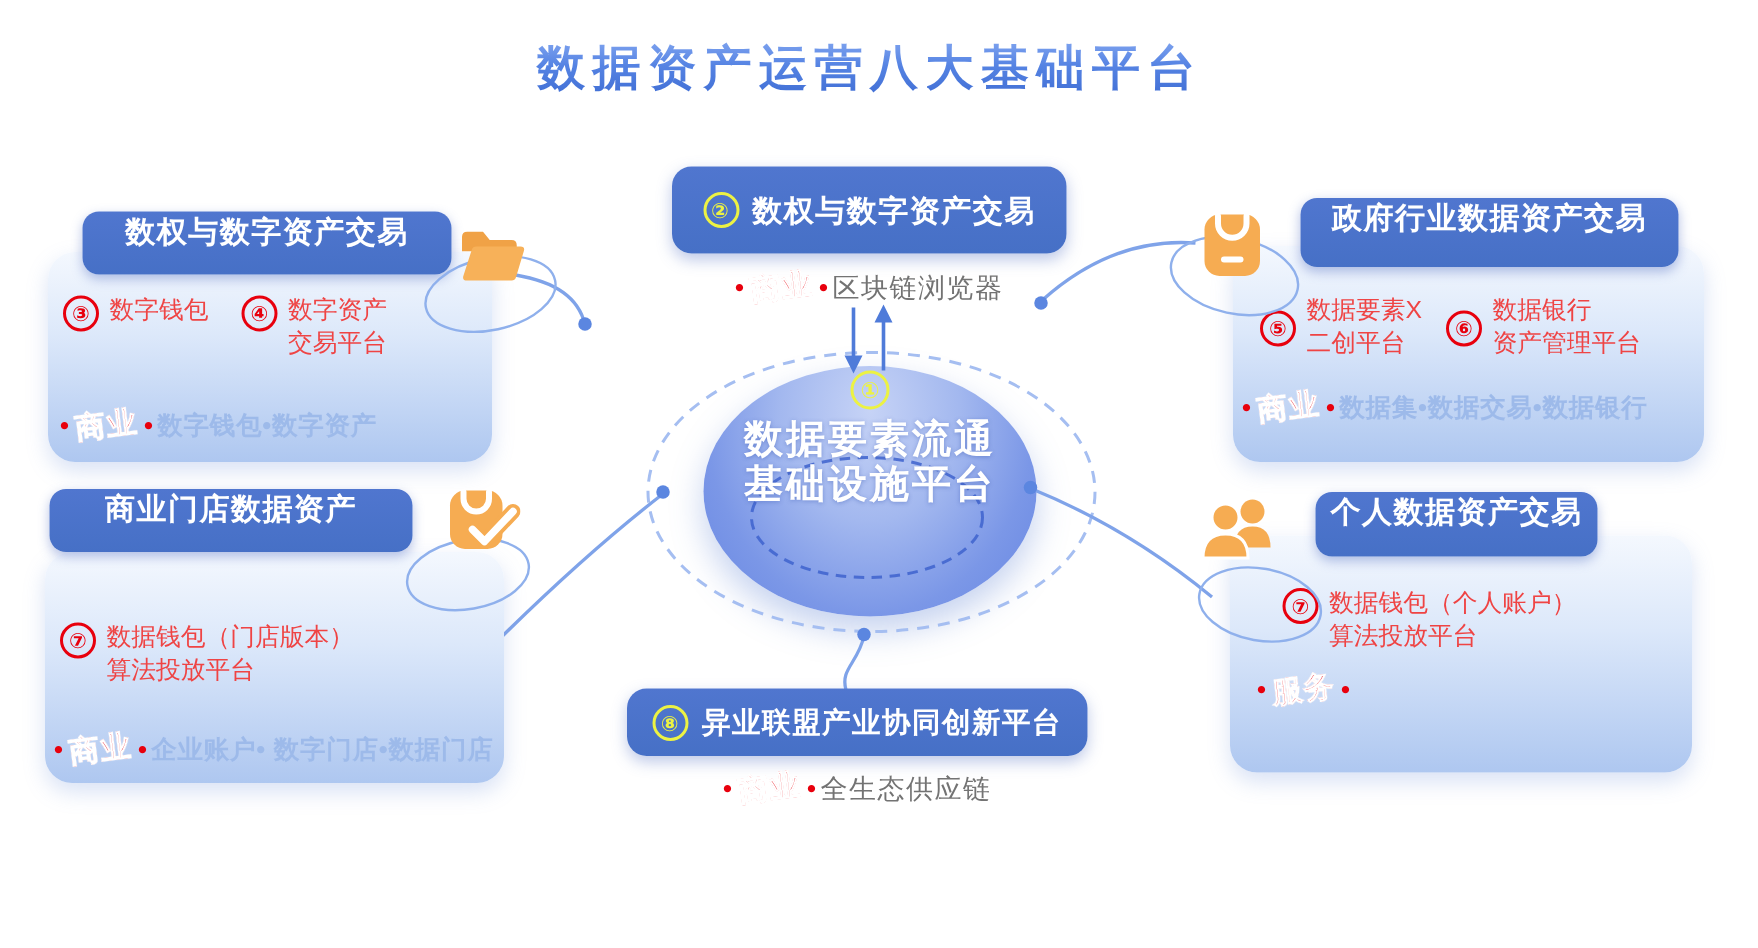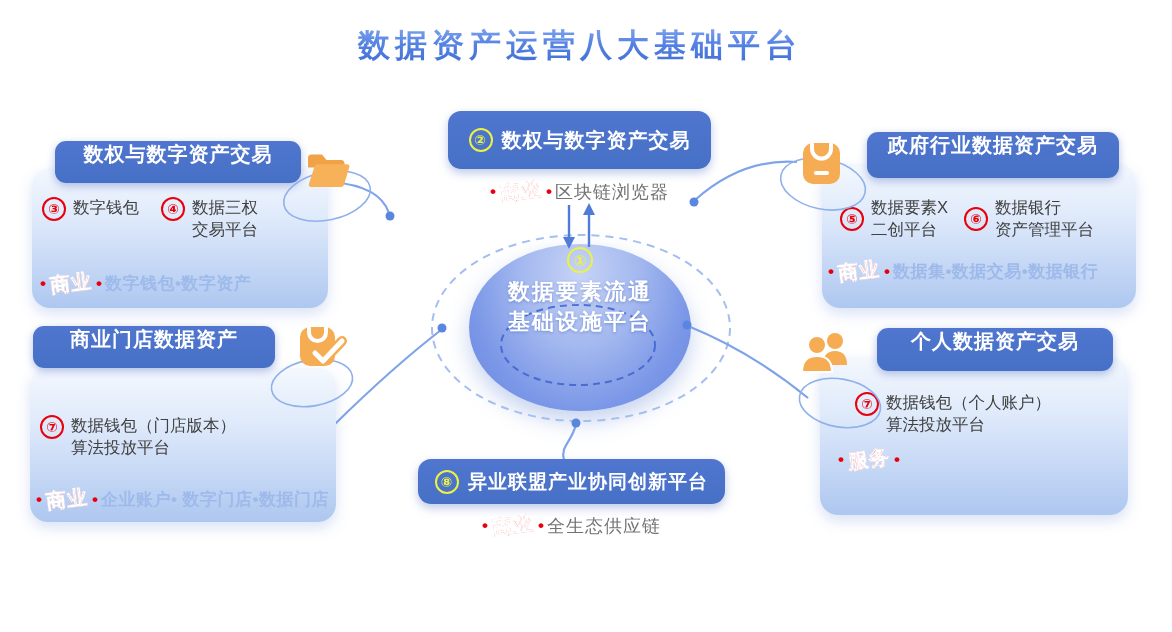--- a/index.html
+++ b/index.html
@@ -18,21 +18,21 @@
   .z0{z-index:0}.z1{z-index:1}.z2{z-index:2}.z3{z-index:3}.z4{z-index:4}.z5{z-index:5}
 
   
   .hub{
     position:absolute;left:469px;top:244px;width:222px;height:167px;border-radius:50%;
     background:radial-gradient(ellipse at 50% 18%,#c6d3f6 0%,#a3b8ef 38%,#7b97e7 70%,#6585e2 100%);
     box-shadow:0 10px 22px rgba(90,125,210,.35);
   }
   .hub-text{
     position:absolute;left:469px;top:277px;width:222px;text-align:center;
-    color:#fff;font-size:22px;font-weight:800;line-height:30px;letter-spacing:2px;
+    color:#fff;font-size:26px;font-weight:800;line-height:30px;letter-spacing:2px;
     text-shadow:0 1px 3px rgba(60,90,180,.45);
   }
 
   
   .pill{
     position:absolute;background:linear-gradient(180deg,#5076cf,#4670c6);
     border-radius:13px;display:flex;align-items:center;justify-content:center;gap:9px;
     color:#fff;font-size:20px;font-weight:800;letter-spacing:1px;
     box-shadow:0 4px 10px rgba(70,100,190,.35);
   }
@@ -54,21 +54,21 @@
 
   .num{display:inline-flex;align-items:center;justify-content:center;flex:none;
     width:20px;height:20px;border-radius:50%;font-size:14px;font-weight:800;line-height:1;}
   .num-red{border:2px solid #e8000d;color:#e8000d;background:transparent;}
   .num-yellow{border:2px solid #ecf243;color:#ecf243;background:transparent;}
 
   .items{position:absolute;display:flex;gap:22px;}
   .item{display:flex;gap:7px;align-items:flex-start;}
   .item.vcenter{align-items:center;}
   .item .num{margin-top:1px;}
-  .lines{color:#404040;font-size:16.5px;line-height:22px;}
+  .lines{color:#ef4444;font-size:16.5px;line-height:22px;}
 
   .tagrow{position:absolute;display:flex;align-items:center;gap:3px;white-space:nowrap;}
   .tagrow.centered{justify-content:center;}
   .bullet-red{color:#e8000d;font-weight:800;font-size:17px;}
   .stamp{
     display:inline-block;color:#e8000d;font-weight:900;font-size:20px;letter-spacing:1px;
     transform:rotate(-7deg);-webkit-text-stroke:.6px #ffffff;
     text-shadow:0 0 1px #fff;padding:0 1px;
   }
   .kw-blue{color:#9dbaea;font-size:17px;font-weight:700;letter-spacing:.5px;}
@@ -114,21 +114,21 @@
   <div class="items z3" style="left:42px;top:196px;">
     <div class="item">
       <span class="num num-red">③</span>
       <div class="lines">
           <div>数字钱包</div>
         </div>
     </div>
     <div class="item">
       <span class="num num-red">④</span>
       <div class="lines">
-        <div>数据三权</div>
+        <div>数字资产</div>
         <div>交易平台</div>
       </div>
     </div>
   </div>
   <div class="tagrow z3" style="left:40px;top:270px;">
     <span class="bullet-red">•</span>
     <span class="stamp">商业</span>
     <span class="bullet-red">•</span>
     <span class="kw-blue">数字钱包•数字资产</span>
   </div>
@@ -174,21 +174,21 @@
     </div>
   </div>
   <div class="tagrow z3" style="left:828px;top:258px;">
     <span class="bullet-red">•</span>
     <span class="stamp">商业</span>
     <span class="bullet-red">•</span>
     <span class="kw-blue">数据集•数据交易•数据银行</span>
   </div>
 
   <div class="panel z2" style="left:820px;top:357px;width:308px;height:158px;"></div>
-  <div class="hdr z3" style="left:877px;top:328px;width:236px;height:43px;">
+  <div class="hdr z3" style="left:877px;top:328px;width:188px;height:43px;">
     <span>个人数据资产交易</span>
   </div>
   <div class="items z3" style="left:855px;top:391px;">
     <div class="item">
       <span class="num num-red">⑦</span>
       <div class="lines">
         <div>数据钱包（个人账户）</div>
         <div>算法投放平台</div>
       </div>
     </div>

